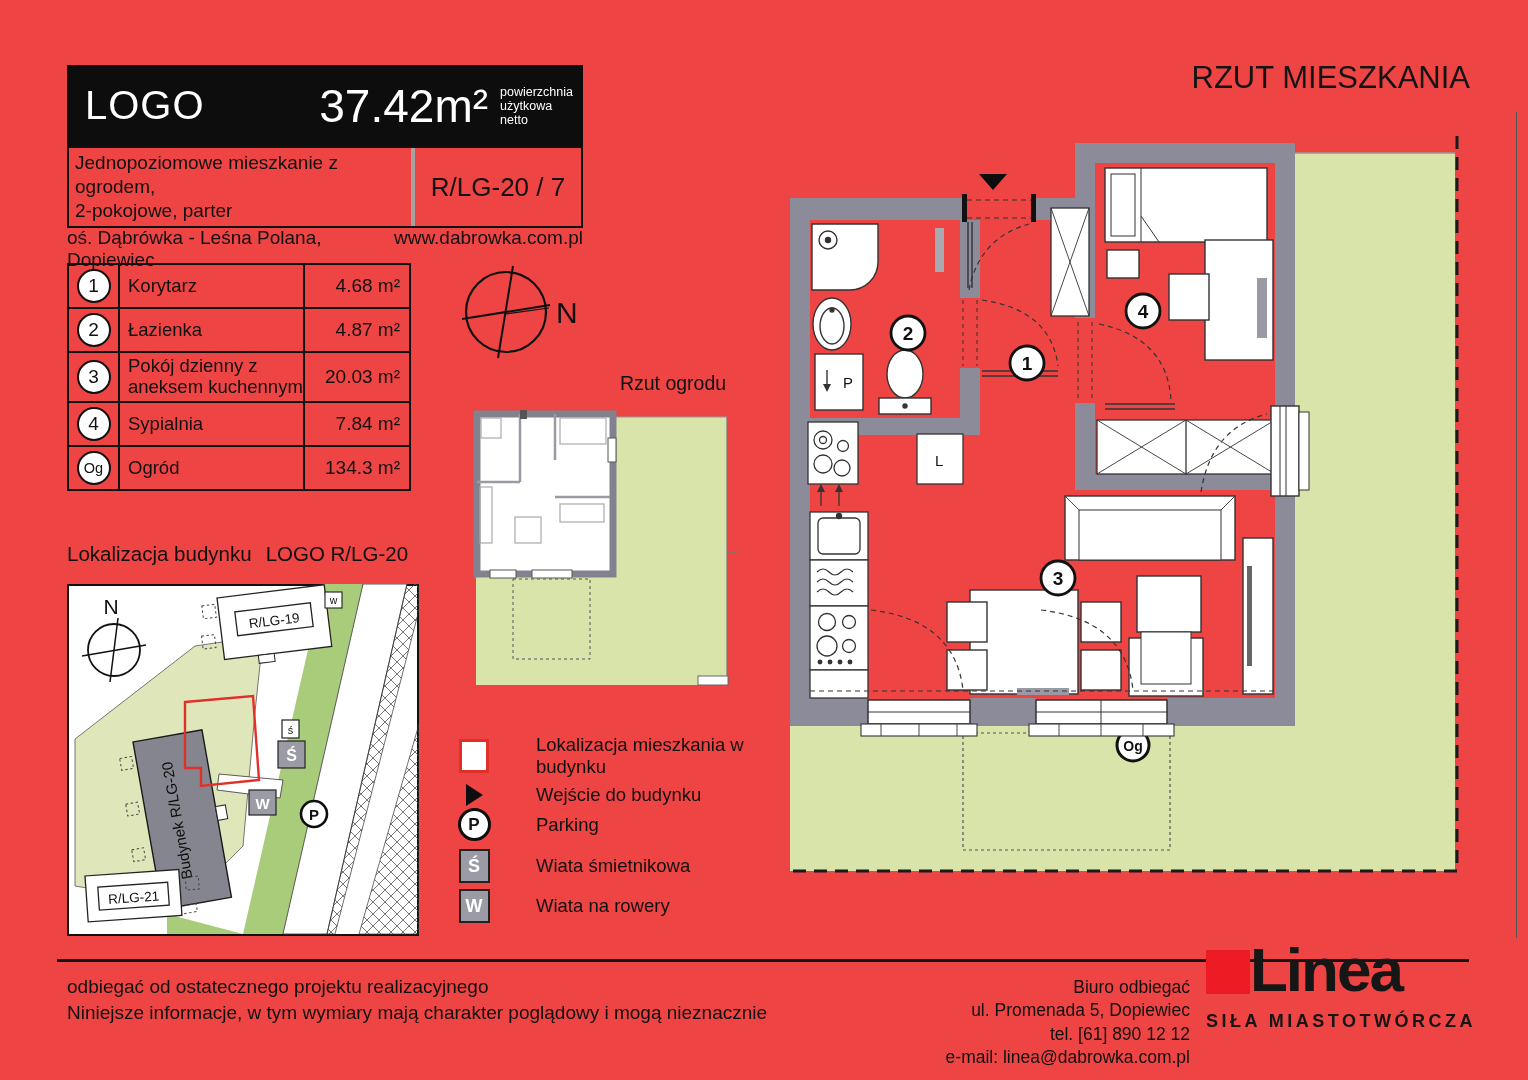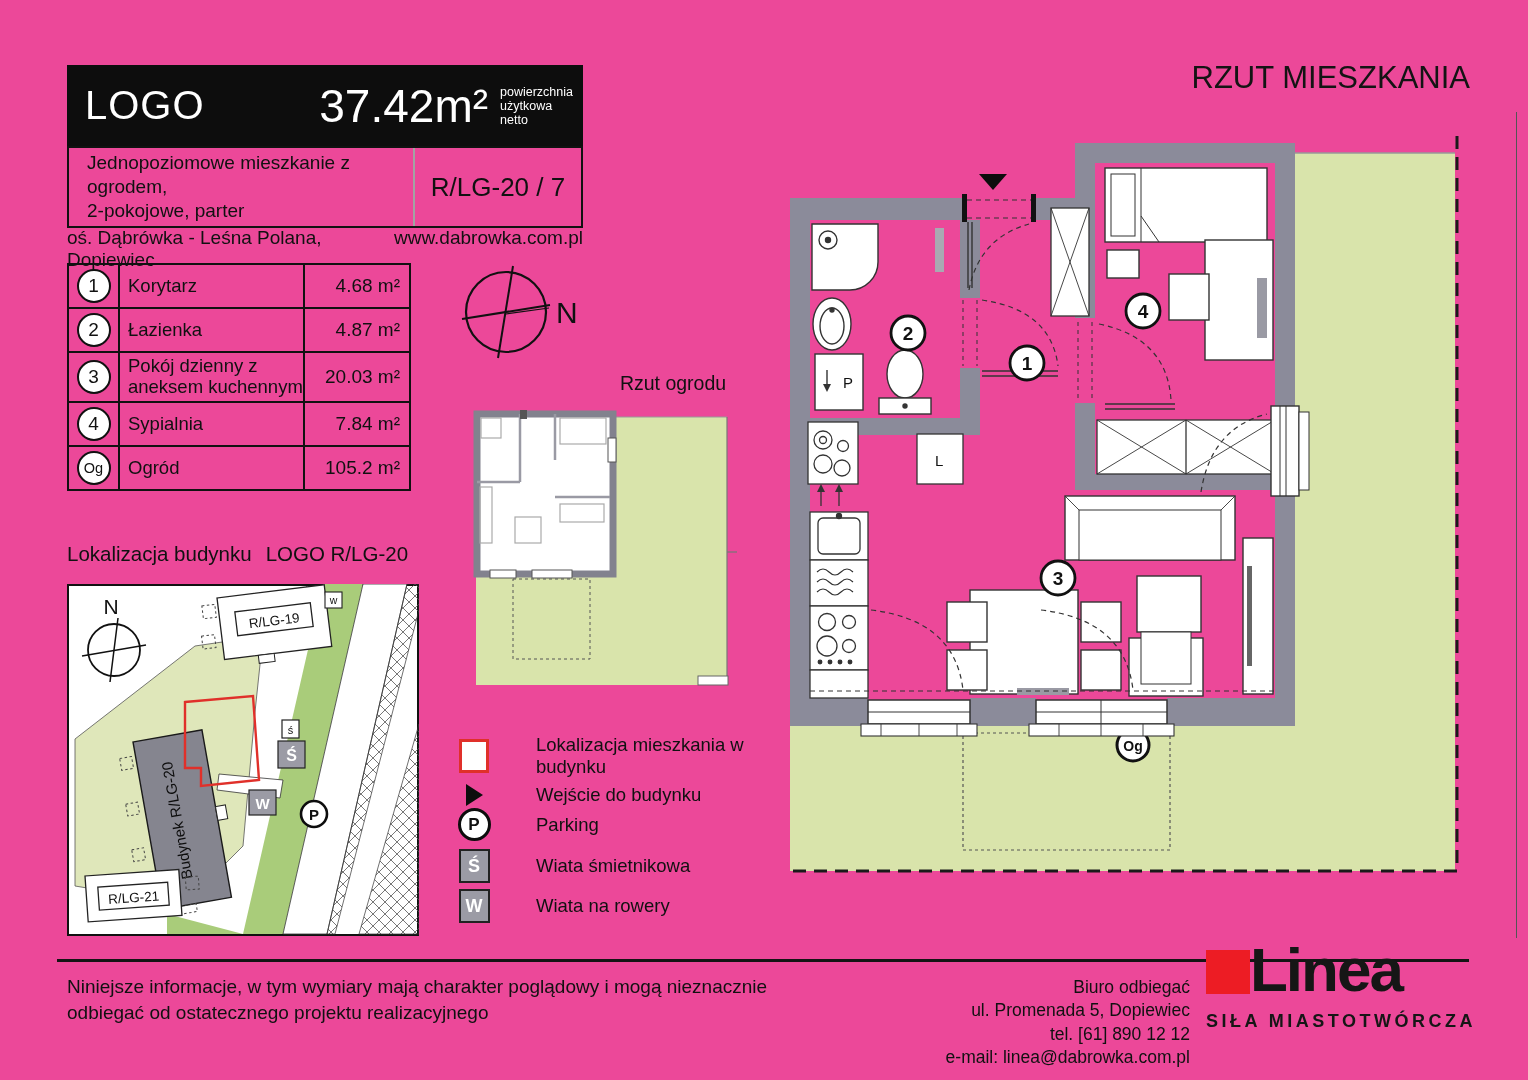--- a/index.html
+++ b/index.html
@@ -1,28 +1,28 @@
 <!DOCTYPE html>
 <html><head>
 <meta charset="utf-8">
 <style>
   html,body{margin:0;padding:0;background:#e8e8e8;}
-  #page{position:relative;width:1528px;height:1080px;background:#ec4899;overflow:hidden;
+  #page{position:relative;width:1528px;height:1080px;background:#ef4444;overflow:hidden;
         font-family:"Liberation Sans", sans-serif;color:#111;}
   .abs{position:absolute;}
   
   #hdr-black{left:67px;top:65px;width:516px;height:81px;background:#0d0d0d;color:#fff;
              display:flex;align-items:center;}
   #hdr-logo{font-size:40px;letter-spacing:1px;margin-left:18px;flex:0 0 auto;}
   #hdr-area{font-size:46px;margin-left:auto;}
   #hdr-cap{font-size:12.5px;line-height:14px;margin:0 10px 0 12px;text-align:left;}
   #hdr-info{left:67px;top:146px;width:512px;height:78px;border:2px solid #111;display:flex;}
   #hdr-desc{flex:1 1 auto;display:flex;flex-direction:column;justify-content:center;
-            padding-left:18px;font-size:19px;line-height:24px;}
-  #hdr-code{flex:0 0 166px;border-left:2px solid #a3a3a3;display:flex;align-items:center;
+            padding-left:6px;font-size:19px;line-height:24px;}
+  #hdr-code{flex:0 0 166px;border-left:4px solid #a3a3a3;display:flex;align-items:center;
             justify-content:center;font-size:26px;}
   #hdr-sub{left:67px;top:227px;width:516px;display:flex;justify-content:flex-end;font-size:19px;}
   
   #room-table{left:67px;top:263px;width:340px;border:2px solid #111;}
   .rt-row{display:flex;border-bottom:2px solid #111;}
   .rt-row:last-child{border-bottom:none;}
   .rt-id{flex:0 0 49px;border-right:2px solid #111;display:flex;align-items:center;justify-content:center;}
   .rt-name{flex:1 1 auto;border-right:2px solid #111;display:flex;align-items:center;
            padding-left:8px;font-size:18.5px;line-height:1.12;}
   .rt-area{flex:0 0 95px;display:flex;align-items:center;justify-content:flex-end;
@@ -114,21 +114,21 @@
           <div class="circ">4</div>
         </div>
       <div class="rt-name">Sypialnia</div>
       <div class="rt-area">7.84 m²</div>
     </div>
     <div class="rt-row h42">
       <div class="rt-id">
           <div class="circ og">Og</div>
         </div>
       <div class="rt-name">Ogród</div>
-      <div class="rt-area">105.2 m²</div>
+      <div class="rt-area">134.3 m²</div>
     </div>
   </div>
 
   <svg class="abs" style="left:448px;top:252px" width="145" height="115" viewBox="0 0 145 115">
     <circle cx="58" cy="60" r="40" fill="none" stroke="#111" stroke-width="2.2"></circle>
     <line x1="65" y1="14" x2="50" y2="106" stroke="#111" stroke-width="2"></line>
     <line x1="14" y1="67" x2="102" y2="53" stroke="#111" stroke-width="2"></line>
     <line x1="58" y1="62" x2="101" y2="56" stroke="#111" stroke-width="1.2"></line>
     <text x="108" y="71" font-size="30" fill="#111">N</text>
   </svg>
@@ -450,22 +450,22 @@
       <text x="252" y="242" font-size="19" font-weight="bold" text-anchor="middle" fill="#111">1</text>
       <circle cx="368" cy="183" r="17" fill="#fff" stroke="#111" stroke-width="2.8"></circle>
       <text x="368" y="190" font-size="19" font-weight="bold" text-anchor="middle" fill="#111">4</text>
       <circle cx="283" cy="450" r="17" fill="#fff" stroke="#111" stroke-width="2.8"></circle>
       <text x="283" y="457" font-size="19" font-weight="bold" text-anchor="middle" fill="#111">3</text>
     </g>
   </svg>
 
   <div class="abs" id="f-line"></div>
   <div class="abs" id="f-disc">
+    <span style="display:block">odbiegać od ostatecznego projektu realizacyjnego</span>
     <span style="display:block">Niniejsze informacje, w tym wymiary mają charakter poglądowy i mogą nieznacznie</span>
-    <span style="display:block">odbiegać od ostatecznego projektu realizacyjnego</span>
   </div>
   <div class="abs" id="f-contact">
     <span style="display:block">Biuro odbiegać</span>
     <span style="display:block">ul. Promenada 5, Dopiewiec</span>
     <span style="display:block">tel. [61] 890 12 12</span>
     <span style="display:block">e-mail: linea@dabrowka.com.pl</span>
   </div>
   <div class="abs" id="f-brand">
     <div id="f-brand-top">
       <div id="f-brand-red"></div>

